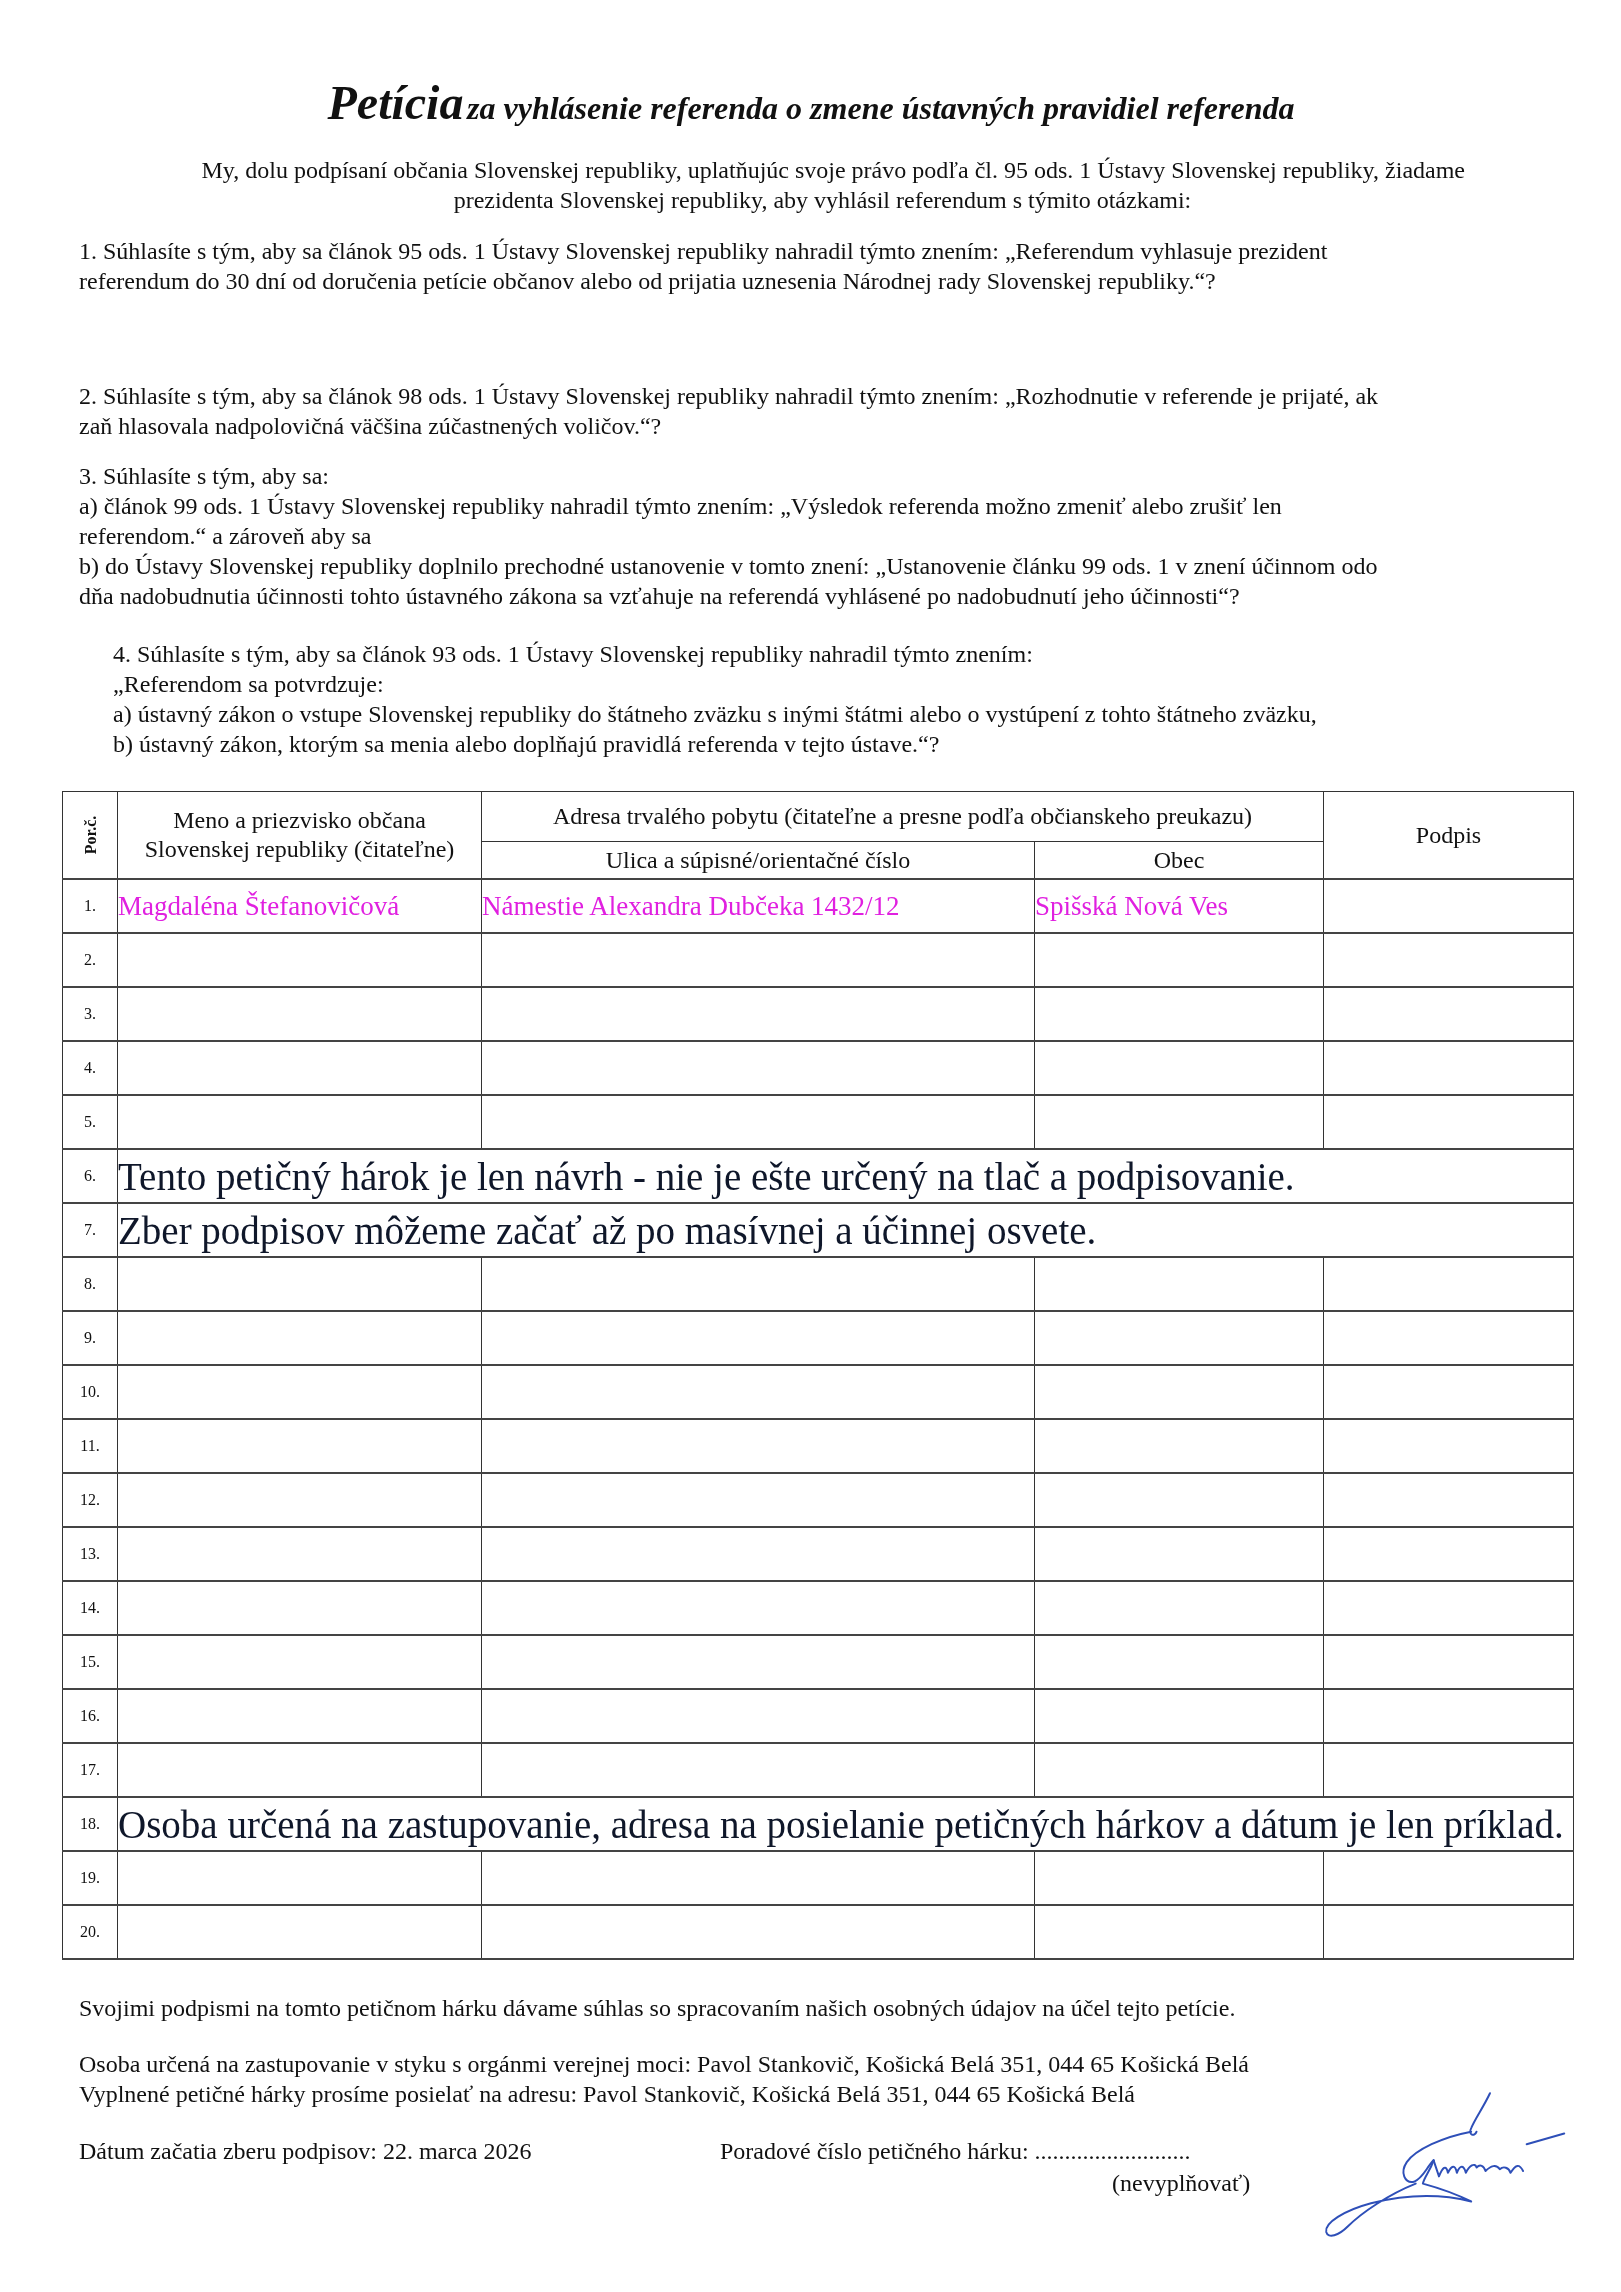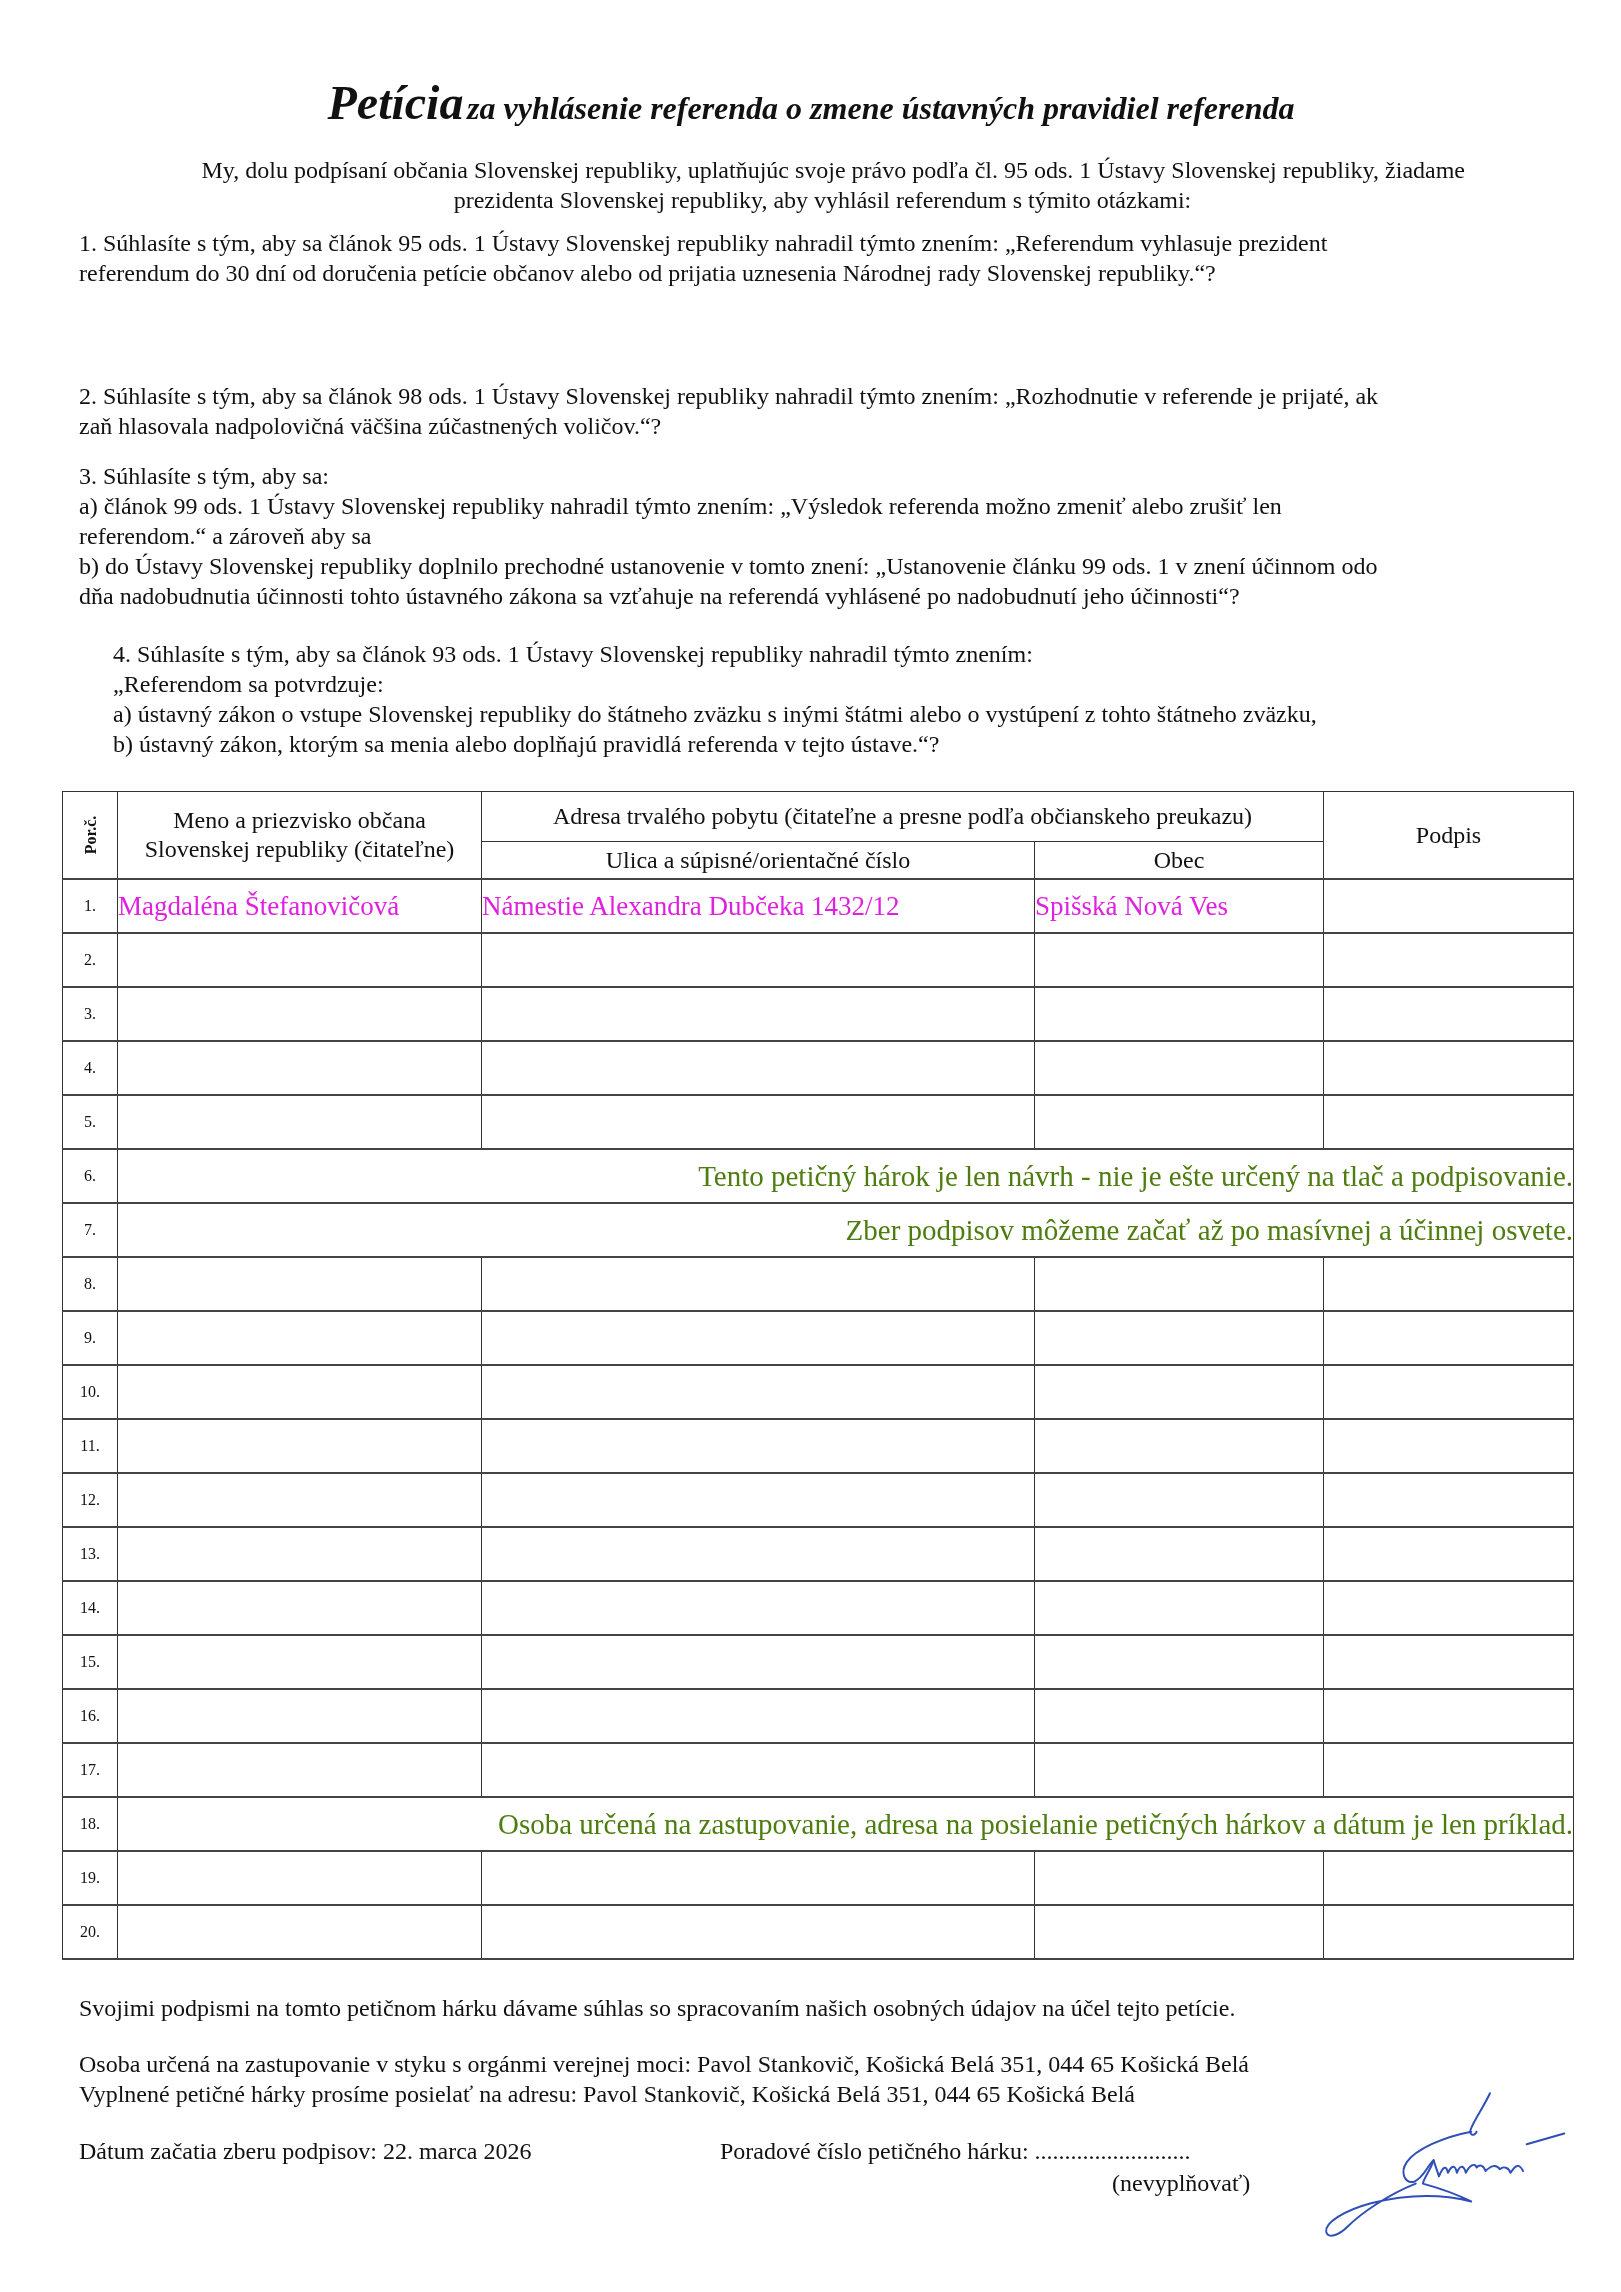--- a/index.html
+++ b/index.html
@@ -17,38 +17,38 @@
   table.pet th { font-size: 24px; line-height: 29px; text-align: center; }
   .hdr-row1 th { height: 49px; }
   .hdr-row2 th { height: 36px; }
   .hdr-bottom td { border-top: 3.6px solid #111; }
   .porc-head { position: relative; }
   .porc-head span { position: absolute; left: 50%; top: 50%; transform: translate(-50%, -50%) rotate(-90deg);
         font-size: 16px; font-weight: bold; white-space: nowrap; }
   tr.data td { height: 52px; border-top: 2.7px solid #444; border-bottom: 2.7px solid #444; }
   td.num { text-align: center; font-size: 16px; }
   td.cell { font-size: 27px; color: #e020e0; padding-left: 12.5px; white-space: nowrap; }
-  td.note { font-size: 29px; color: #4d7c0f; text-align: right; white-space: nowrap; }
+  td.note { font-size: 39px; color: #0f172a; text-align: left; white-space: nowrap; }
   .foot { position: absolute; font-size: 24px; white-space: nowrap; }
   .sig { position: absolute; left: 1308px; top: 2078px; width: 287px; height: 170px; }
 </style>
 </head>
 <body>
 
 <div class="title">
   <span class="big">Petícia</span>
   <span class="sub">za vyhlásenie referenda o zmene ústavných pravidiel referenda</span>
 </div>
 
 <p class="para indent" style="top:155px;text-align:center;">
   <span class="line">My, dolu podpísaní občania Slovenskej republiky, uplatňujúc svoje právo podľa čl. 95 ods. 1 Ústavy Slovenskej republiky, žiadame</span>
   <span class="line" style="text-indent:0">prezidenta Slovenskej republiky, aby vyhlásil referendum s týmito otázkami:</span>
 </p>
 
-<p class="para" style="top:228px;">
+<p class="para" style="top:236px;">
   <span class="line">1. Súhlasíte s tým, aby sa článok 95 ods. 1 Ústavy Slovenskej republiky nahradil týmto znením: „Referendum vyhlasuje prezident</span>
   <span class="line">referendum do 30 dní od doručenia petície občanov alebo od prijatia uznesenia Národnej rady Slovenskej republiky.“?</span>
 </p>
 
 <p class="para" style="top:381px;">
   <span class="line">2. Súhlasíte s tým, aby sa článok 98 ods. 1 Ústavy Slovenskej republiky nahradil týmto znením: „Rozhodnutie v referende je prijaté, ak</span>
   <span class="line">zaň hlasovala nadpolovičná väčšina zúčastnených voličov.“?</span>
 </p>
 
 <p class="para" style="top:461px;">

